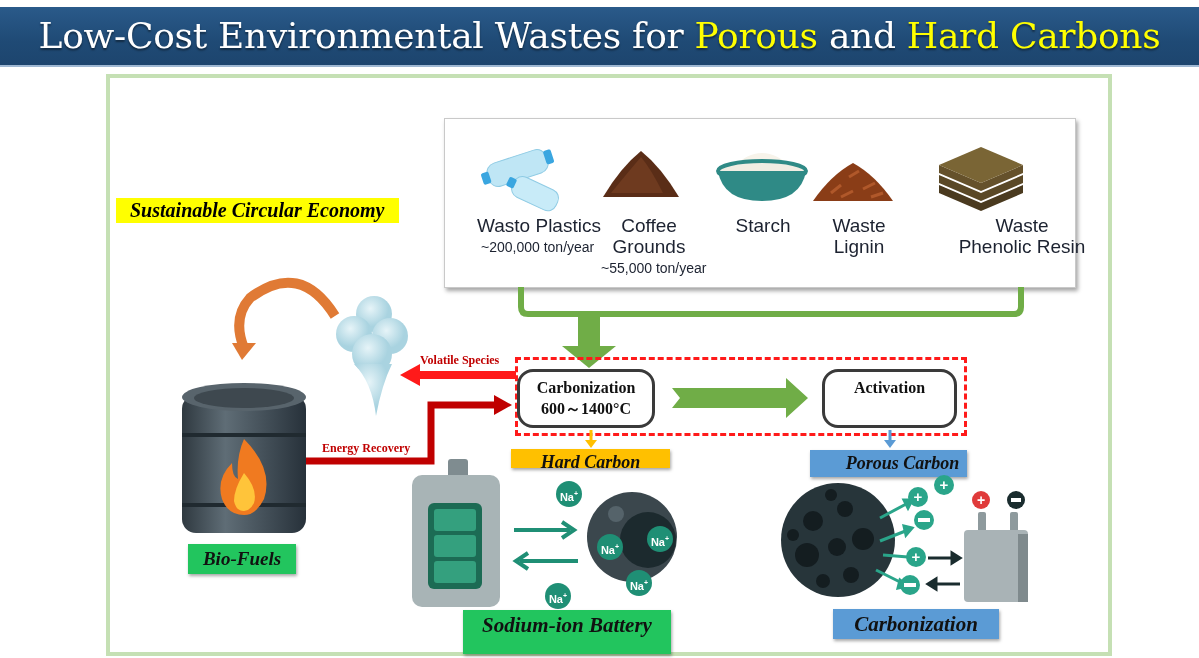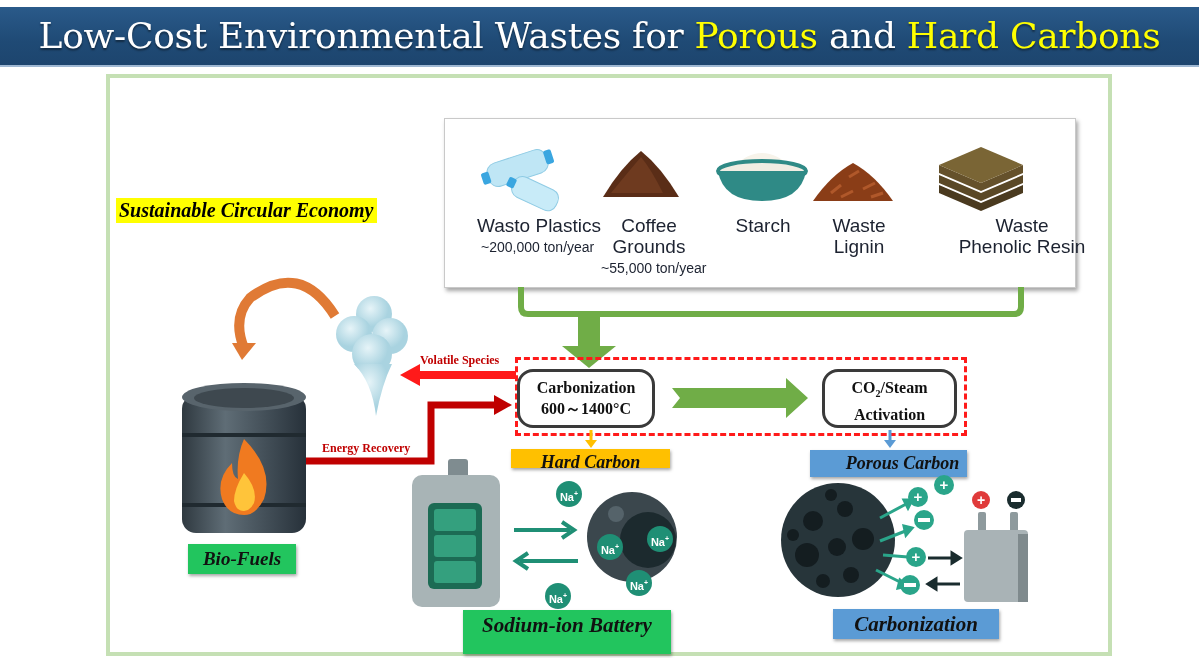--- a/index.html
+++ b/index.html
@@ -2,21 +2,21 @@
 <html><head>
 <meta charset="utf-8">
 <style>
   html, body { margin:0; padding:0; background:#ffffff; }
   body { width:1199px; height:658px; position:relative; overflow:hidden; font-family:"Liberation Serif", serif; }
   .abs { position:absolute; }
   #titlebar { left:0; top:7px; width:1199px; height:58px; background:linear-gradient(#2a5a8a,#1f4a75 60%,#1d456e); border-bottom:2px solid #9fb8d3; }
   #title { left:0; top:7px; width:1199px; height:58px; text-align:center; font-family:"DejaVu Serif", serif; font-size:36px; line-height:58px; color:#ffffff; letter-spacing:-0.3px; text-shadow:0 2px 2px rgba(0,0,0,0.45); white-space:nowrap;border-radius:22px; }
   #title .hl { color:#ffff00; }
   #frame { left:106px; top:74px; width:998px; height:574px; border:4px solid #c5e0b4; }
-  #sustain { left:116px; top:198px; background:#ffff00; padding:0 3px; font-weight:bold; font-style:italic; font-size:20px; line-height:25px; color:#000;text-align:center; }
+  #sustain { left:116px; top:198px; background:#ffff00; padding:0 14px; font-weight:bold; font-style:italic; font-size:20px; line-height:25px; color:#000;text-align:center; }
   #wastebox { left:444px; top:118px; width:630px; height:168px; background:#fff; border:1px solid #c9c9c9; box-shadow:2px 3px 4px rgba(0,0,0,0.35); }
   .waste-label { position:absolute; font-family:"Liberation Sans", sans-serif; font-size:19px; line-height:21px; text-align:center; color:#1c2230; }
   .waste-sub { position:absolute; font-family:"Liberation Sans", sans-serif; font-size:14px; color:#1c2230; white-space:nowrap; }
   .procbox { position:absolute; background:#fff; border:3px solid #3a3a3a; border-radius:16px; text-align:center; font-weight:bold; font-size:16px; line-height:21px; color:#111; box-sizing:border-box; padding-top:5px; }
   #dash { left:515px; top:357px; width:452px; height:79px; border:3px dashed #ff1a1a; box-sizing:border-box; }
   .tag { position:absolute; text-align:center; font-weight:bold; font-style:italic; color:#111; box-shadow:1px 2px 3px rgba(0,0,0,0.35); box-sizing:border-box; }
   .redlabel { position:absolute; font-weight:bold; font-size:12px; color:#c00000; white-space:nowrap; }
   .na { position:absolute; width:26px; height:26px; border-radius:50%; background:#1f8f75; color:#fff; font-family:"Liberation Sans", sans-serif; font-weight:bold; font-size:11px; line-height:26px; text-align:center; }
   .na sup { font-size:7px; }
   svg { position:absolute; overflow:visible; }
@@ -96,21 +96,20 @@
 <div class="procbox" style="left:517px;top:369px;width:138px;height:59px;">
   <div>Carbonization</div>
   <div>600～1400°C</div>
 </div>
 
 <svg style="left:0;top:0;" width="1199" height="658">
   <polygon points="672,388 786,388 786,378 808,398 786,418 786,408 672,408 680,398" fill="#70ad47"></polygon>
 </svg>
 
 <div class="procbox" style="left:822px;top:369px;width:135px;height:59px;">
-  <div><span>CO</span><sub style="font-size:10px;">2</sub><span>/Steam</span></div>
   <div>Activation</div>
 </div>
 
 <svg style="left:0;top:0;" width="1199" height="658">
   <g>
     <rect x="418" y="371" width="98" height="8" fill="#ff1a1a"></rect>
     <polygon points="400,375 420,364 420,386" fill="#ff1a1a"></polygon>
   </g>
   <g>
     <path d="M302 461 L431 461 L431 405 L496 405" fill="none" stroke="#c00000" stroke-width="7"></path>

